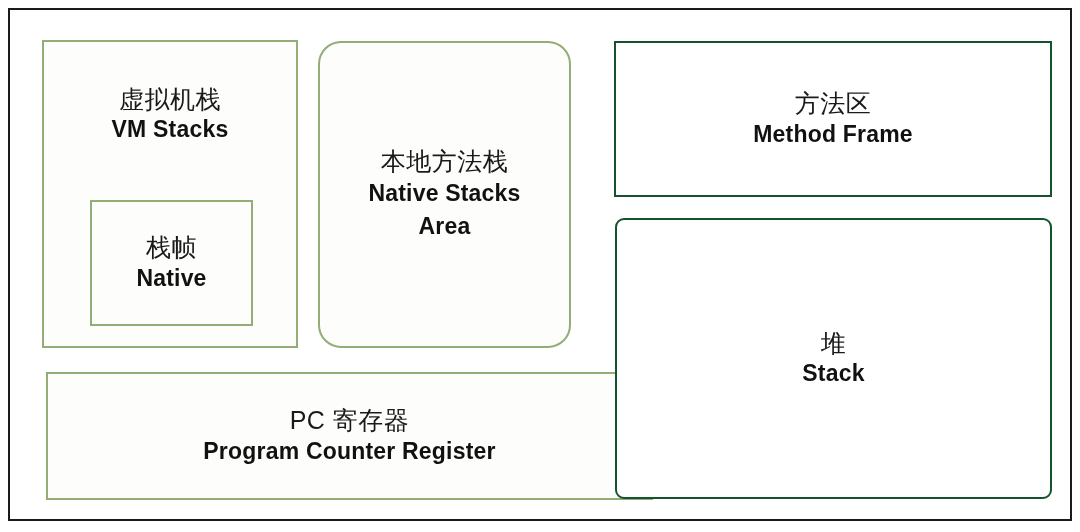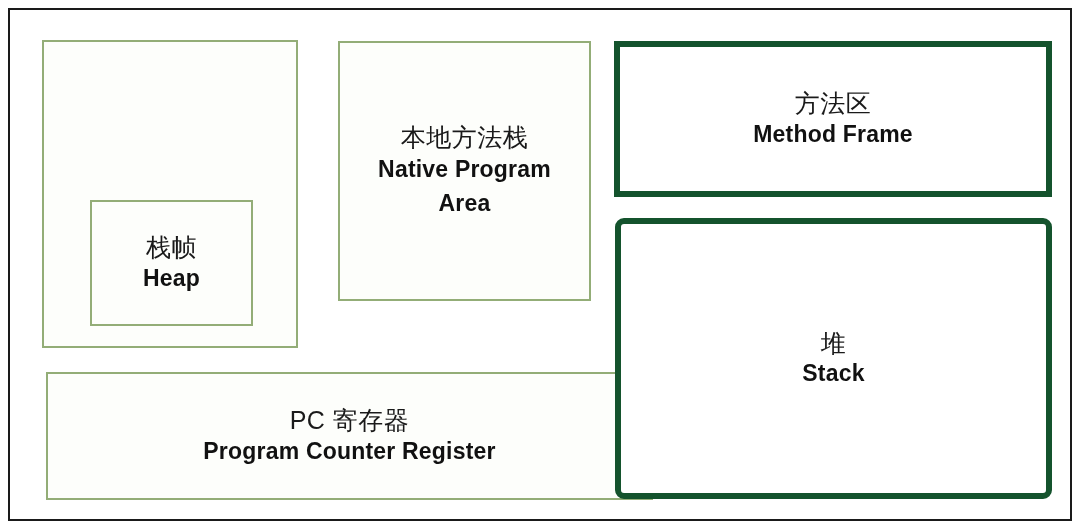--- a/index.html
+++ b/index.html
@@ -42,21 +42,21 @@
     align-items: center;
     justify-content: center;
     text-align: center;
   }
 
   .box.green {
     border: 2px solid #93ad77;
     background: #fdfefb;
   }
   .box.blue {
-    border: 6px solid #14532d;
+    border: 2px solid #14532d;
     background: #ffffff;
   }
   .box.rounded {
     border-radius: 9px;
   }
 
   .label-cn {
     color: #1a1a1a;
     font-size: 25px;
     line-height: 1.25;
@@ -71,21 +71,21 @@
     letter-spacing: 0.2px;
   }
   .label-en.two-line {
     line-height: 1.45;
     max-width: 86%;
   }
 
   
   #vm-stacks-box   { left: 32px;  top: 30px;  width: 256px; height: 308px; justify-content: flex-start; padding-top: 42px; }
   #frame-box       { left: 46px;  top: 158px; width: 163px; height: 126px; }
-  #native-box      { left: 328px; top: 31px;  width: 253px; height: 260px; }
+  #native-box      { left: 308px; top: 31px;  width: 253px; height: 307px; border-radius: 23px; }
   #pc-box          { left: 36px;  top: 362px; width: 607px; height: 128px; }
   #method-area-box { left: 604px; top: 31px;  width: 438px; height: 156px; }
   #heap-box        { left: 605px; top: 208px; width: 437px; height: 281px; }
 
   
   #vm-stacks-box { position: absolute; }
   #frame-box { position: absolute; }
 
   .stack-text {
     display: flex;
@@ -94,30 +94,34 @@
   }
 </style>
 </head>
 <body>
 
 <div id="diagram">
 
   <div class="outer-frame">
 
     <div class="box green" id="vm-stacks-box">
+      <div class="stack-text">
+        <span class="label-cn">虚拟机栈</span>
+        <span class="label-en">VM Stacks</span>
+      </div>
 
       <div class="box green" id="frame-box">
         <span class="label-cn">栈帧</span>
-        <span class="label-en">Heap</span>
+        <span class="label-en">Native</span>
       </div>
     </div>
 
     <div class="box green" id="native-box">
       <span class="label-cn">本地方法栈</span>
-      <span class="label-en two-line">Native Program</span>
+      <span class="label-en two-line">Native Stacks</span>
       <span class="label-en two-line">Area</span>
     </div>
 
     <div class="box green" id="pc-box">
       <span class="label-cn">PC 寄存器</span>
       <span class="label-en">Program Counter Register</span>
     </div>
 
     <div class="box blue" id="method-area-box">
       <span class="label-cn">方法区</span>

